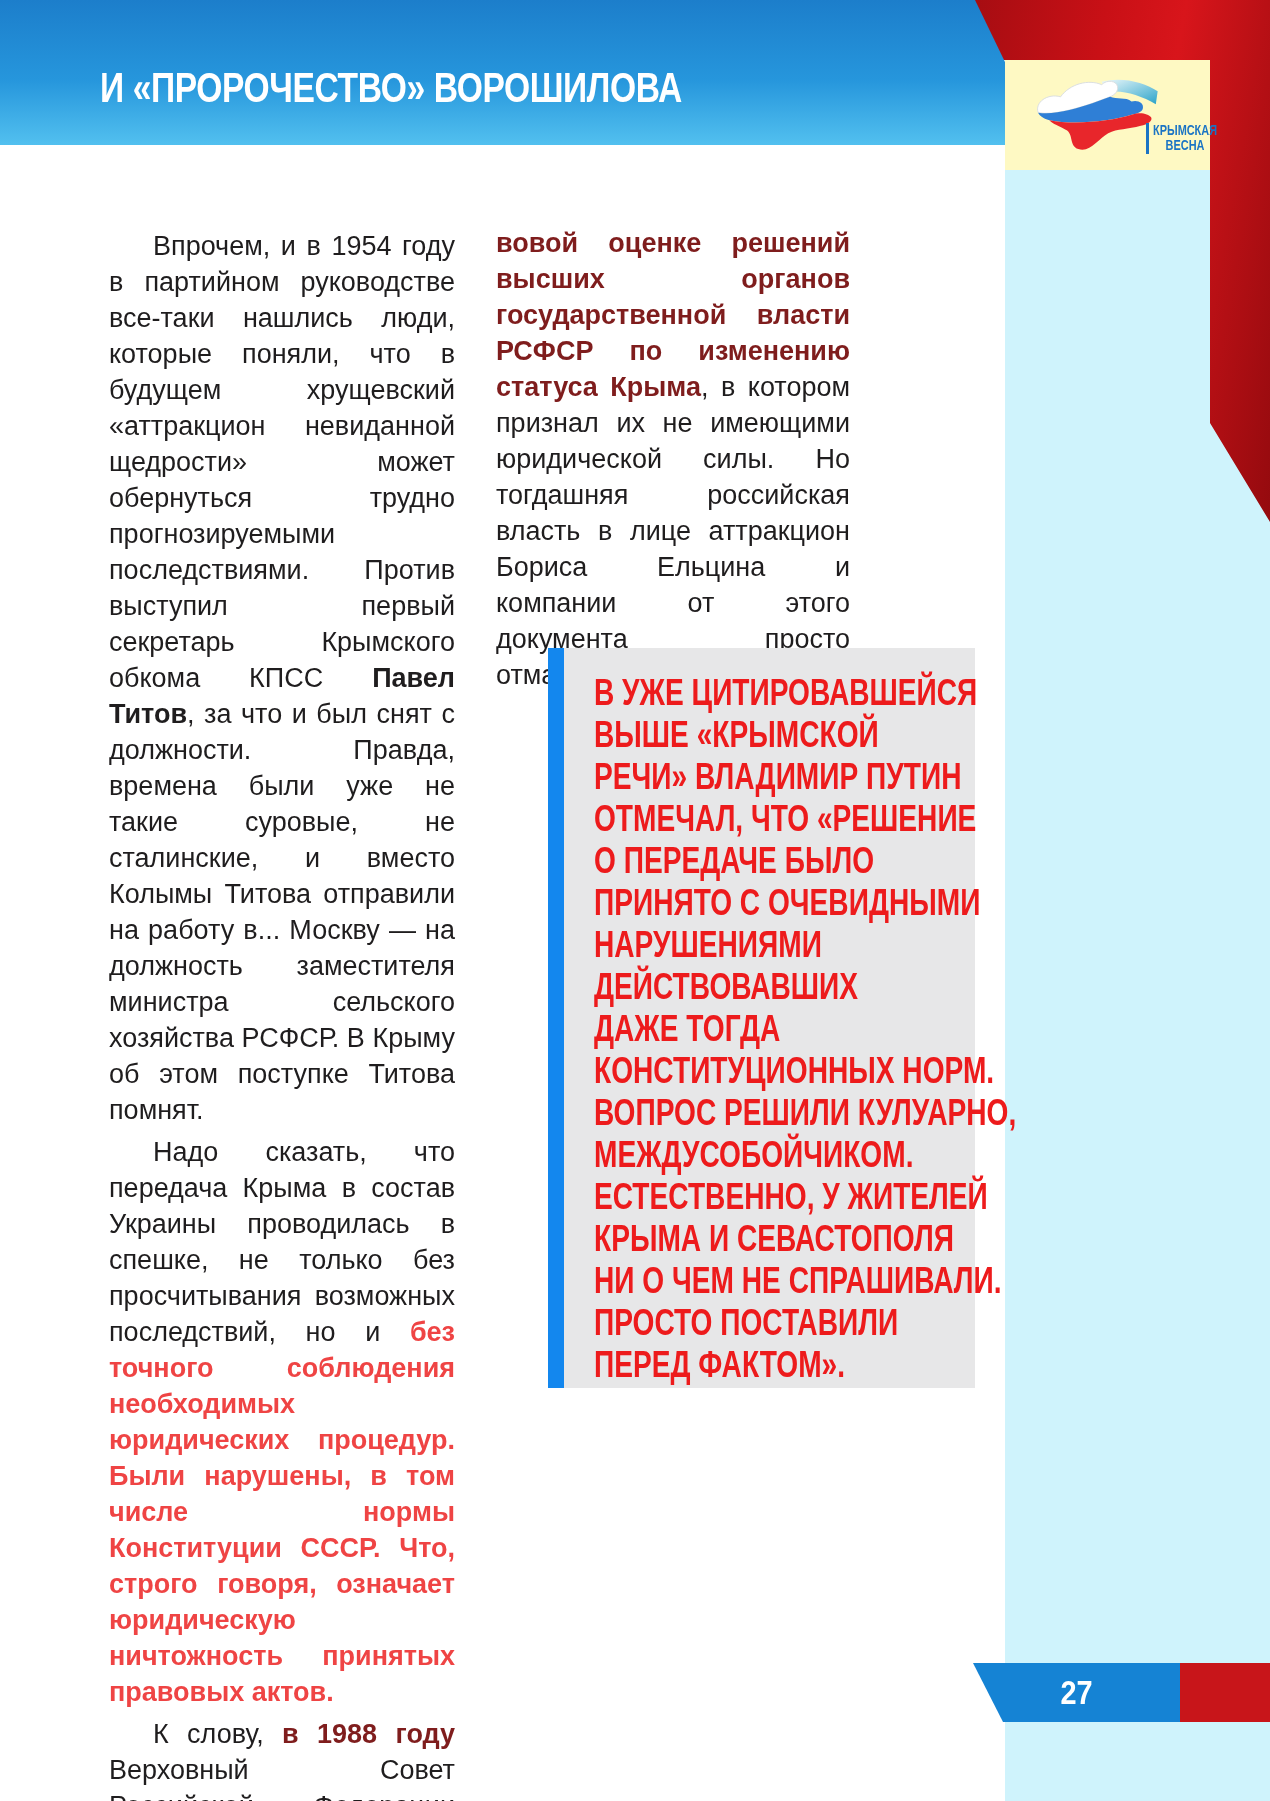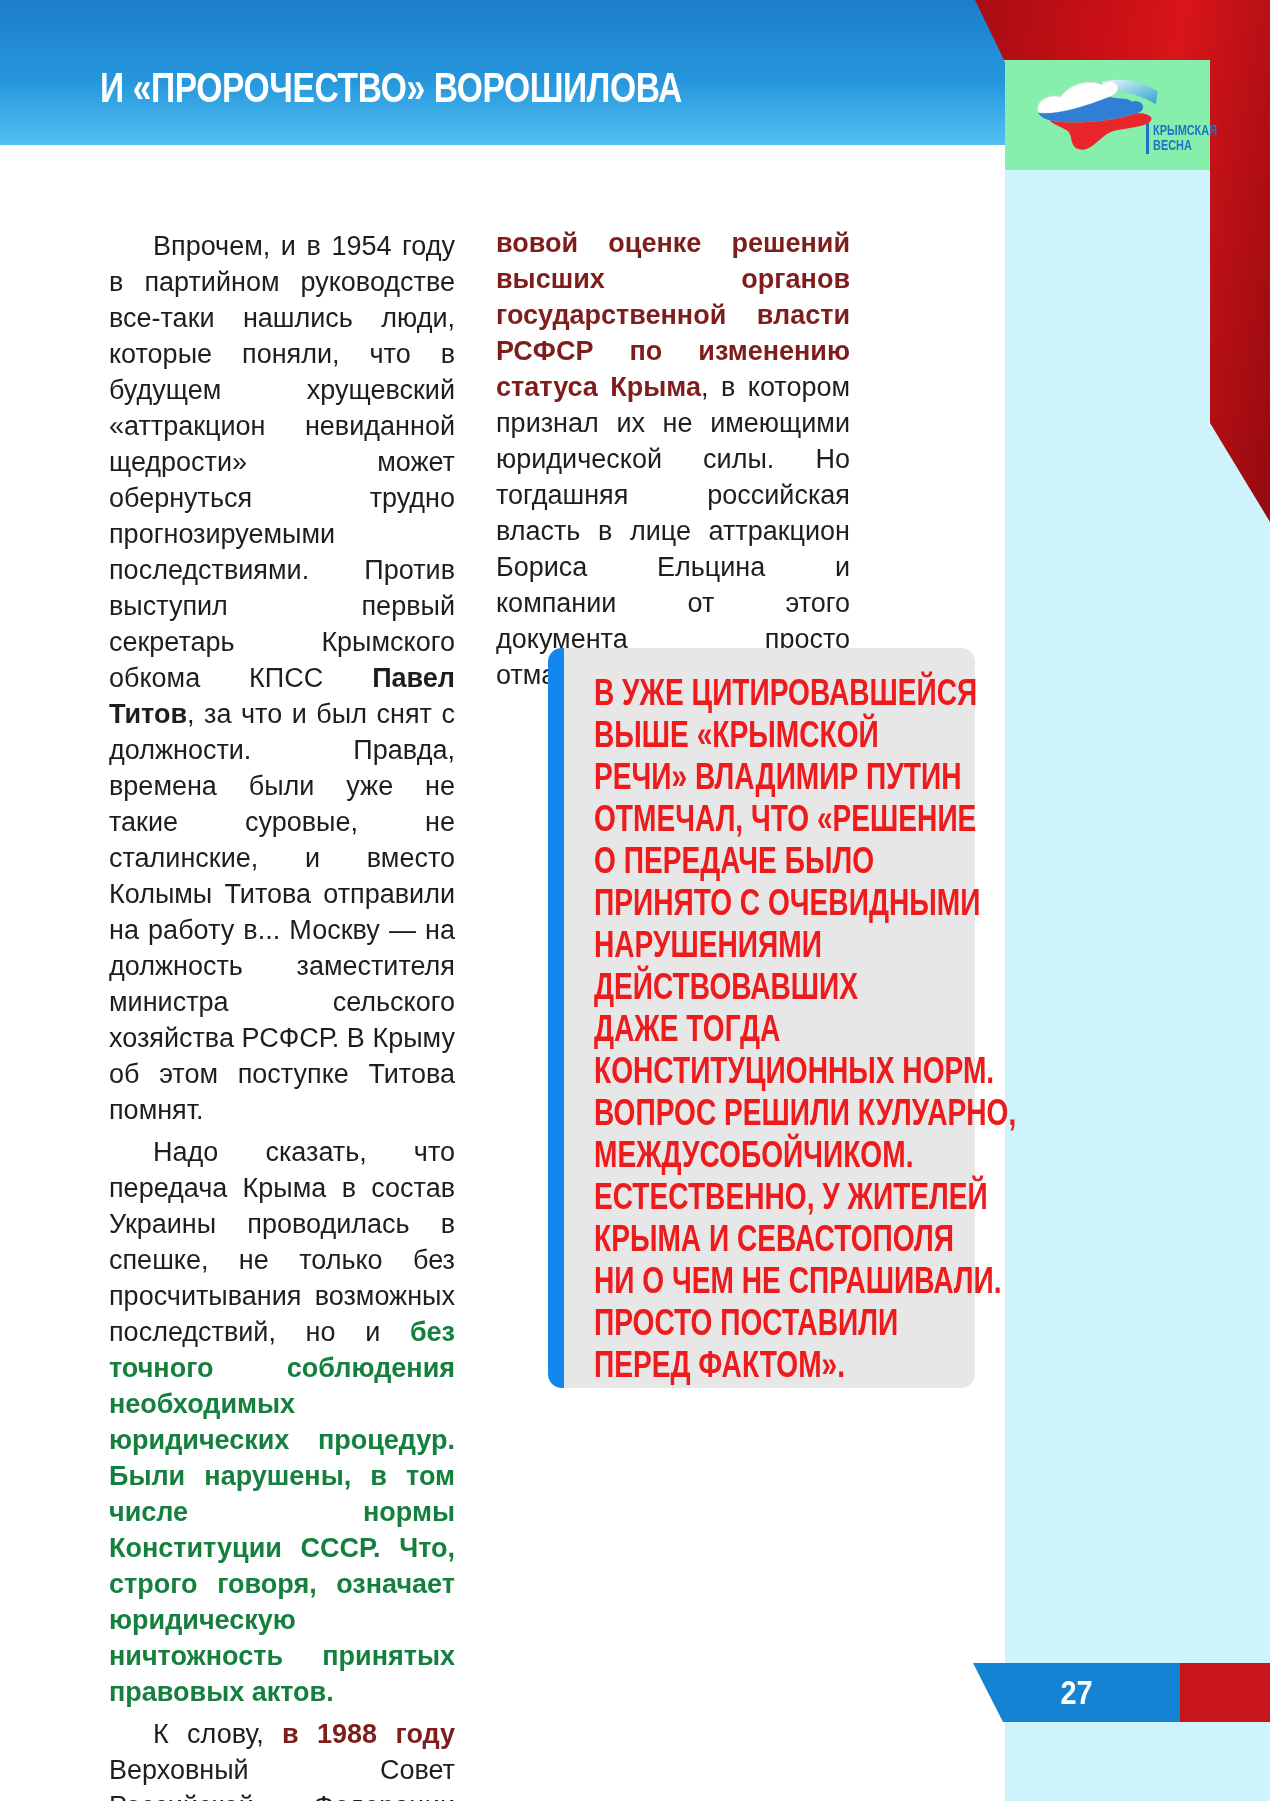--- a/index.html
+++ b/index.html
@@ -15,41 +15,41 @@
            clip-path:polygon(0px 0px,297px 0px,297px 522px,237px 423px,237px 60px,30px 60px);}
 
   
   .header{position:absolute;left:0;top:0;width:1005px;height:145px;
           background:linear-gradient(180deg,#1c7ecb 0%,#2696dc 55%,#52c0ef 100%);
           clip-path:polygon(0px 0px,975px 0px,1005px 62px,1005px 170px,0px 170px);}
   .title{position:absolute;left:100px;top:64px;color:#ffffff;font-weight:700;font-size:42px;
          white-space:nowrap;transform:scaleX(0.8);transform-origin:left top;letter-spacing:-0.5px;}
 
   
-  .logo-box{position:absolute;left:1005px;top:60px;width:205px;height:110px;background:#86efac;}
+  .logo-box{position:absolute;left:1005px;top:60px;width:205px;height:110px;background:#fef9c3;text-align:center;}
   .logo-map{position:absolute;left:22px;top:10px;width:140px;height:90px;}
   .logo-bar{position:absolute;left:141px;top:63px;width:3px;height:31px;background:#1b74c4;}
   .logo-text{position:absolute;left:148px;top:63px;color:#1b74c4;font-weight:700;font-size:14px;
              line-height:15px;transform:scaleX(0.78);transform-origin:left top;white-space:nowrap;}
 
   
   .col{position:absolute;font-size:27px;line-height:36px;color:#1f1d1e;text-align:justify;}
   .col1{left:103px;top:222px;width:358px;}
   .col2top{left:490px;top:219px;width:366px;}
   .col2bot{left:490px;top:1412px;width:366px;}
   .para{margin:6px;}
   .para.ind{text-indent:44px;}
   .para.jl{text-align-last:justify;}
   .b{font-weight:700;}
-  .rb{font-weight:700;color:#15803d;}
+  .rb{font-weight:700;color:#ef4444;}
   .bb{font-weight:700;color:#7f1d1d;}
 
   
   .quote{position:absolute;left:548px;top:648px;width:427px;height:740px;box-sizing:border-box;
-         background:#e7e7e8;border-left:16px solid #1387ee;border-radius:14px;}
+         background:#e7e7e8;border-left:16px solid #1387ee;}
   .quote-inner{margin:24px 0 0 30px;width:500px;transform:scaleX(0.76);transform-origin:left top;
                font-weight:700;font-size:37px;line-height:42px;color:#ed1b1c;white-space:nowrap;}
 
   
   .banner{position:absolute;left:973px;top:1663px;width:297px;height:73px;
           background:linear-gradient(90deg,#1583d4 0px,#1583d4 207px,#c8151a 207px,#c8151a 100%);
           clip-path:polygon(0px 0px,297px 0px,297px 59px,30px 59px);}
   .pnum{position:absolute;left:0;top:10px;width:207px;text-align:center;color:#ffffff;
         font-weight:700;font-size:34px;transform:scaleX(0.85);transform-origin:center top;}
 </style>

